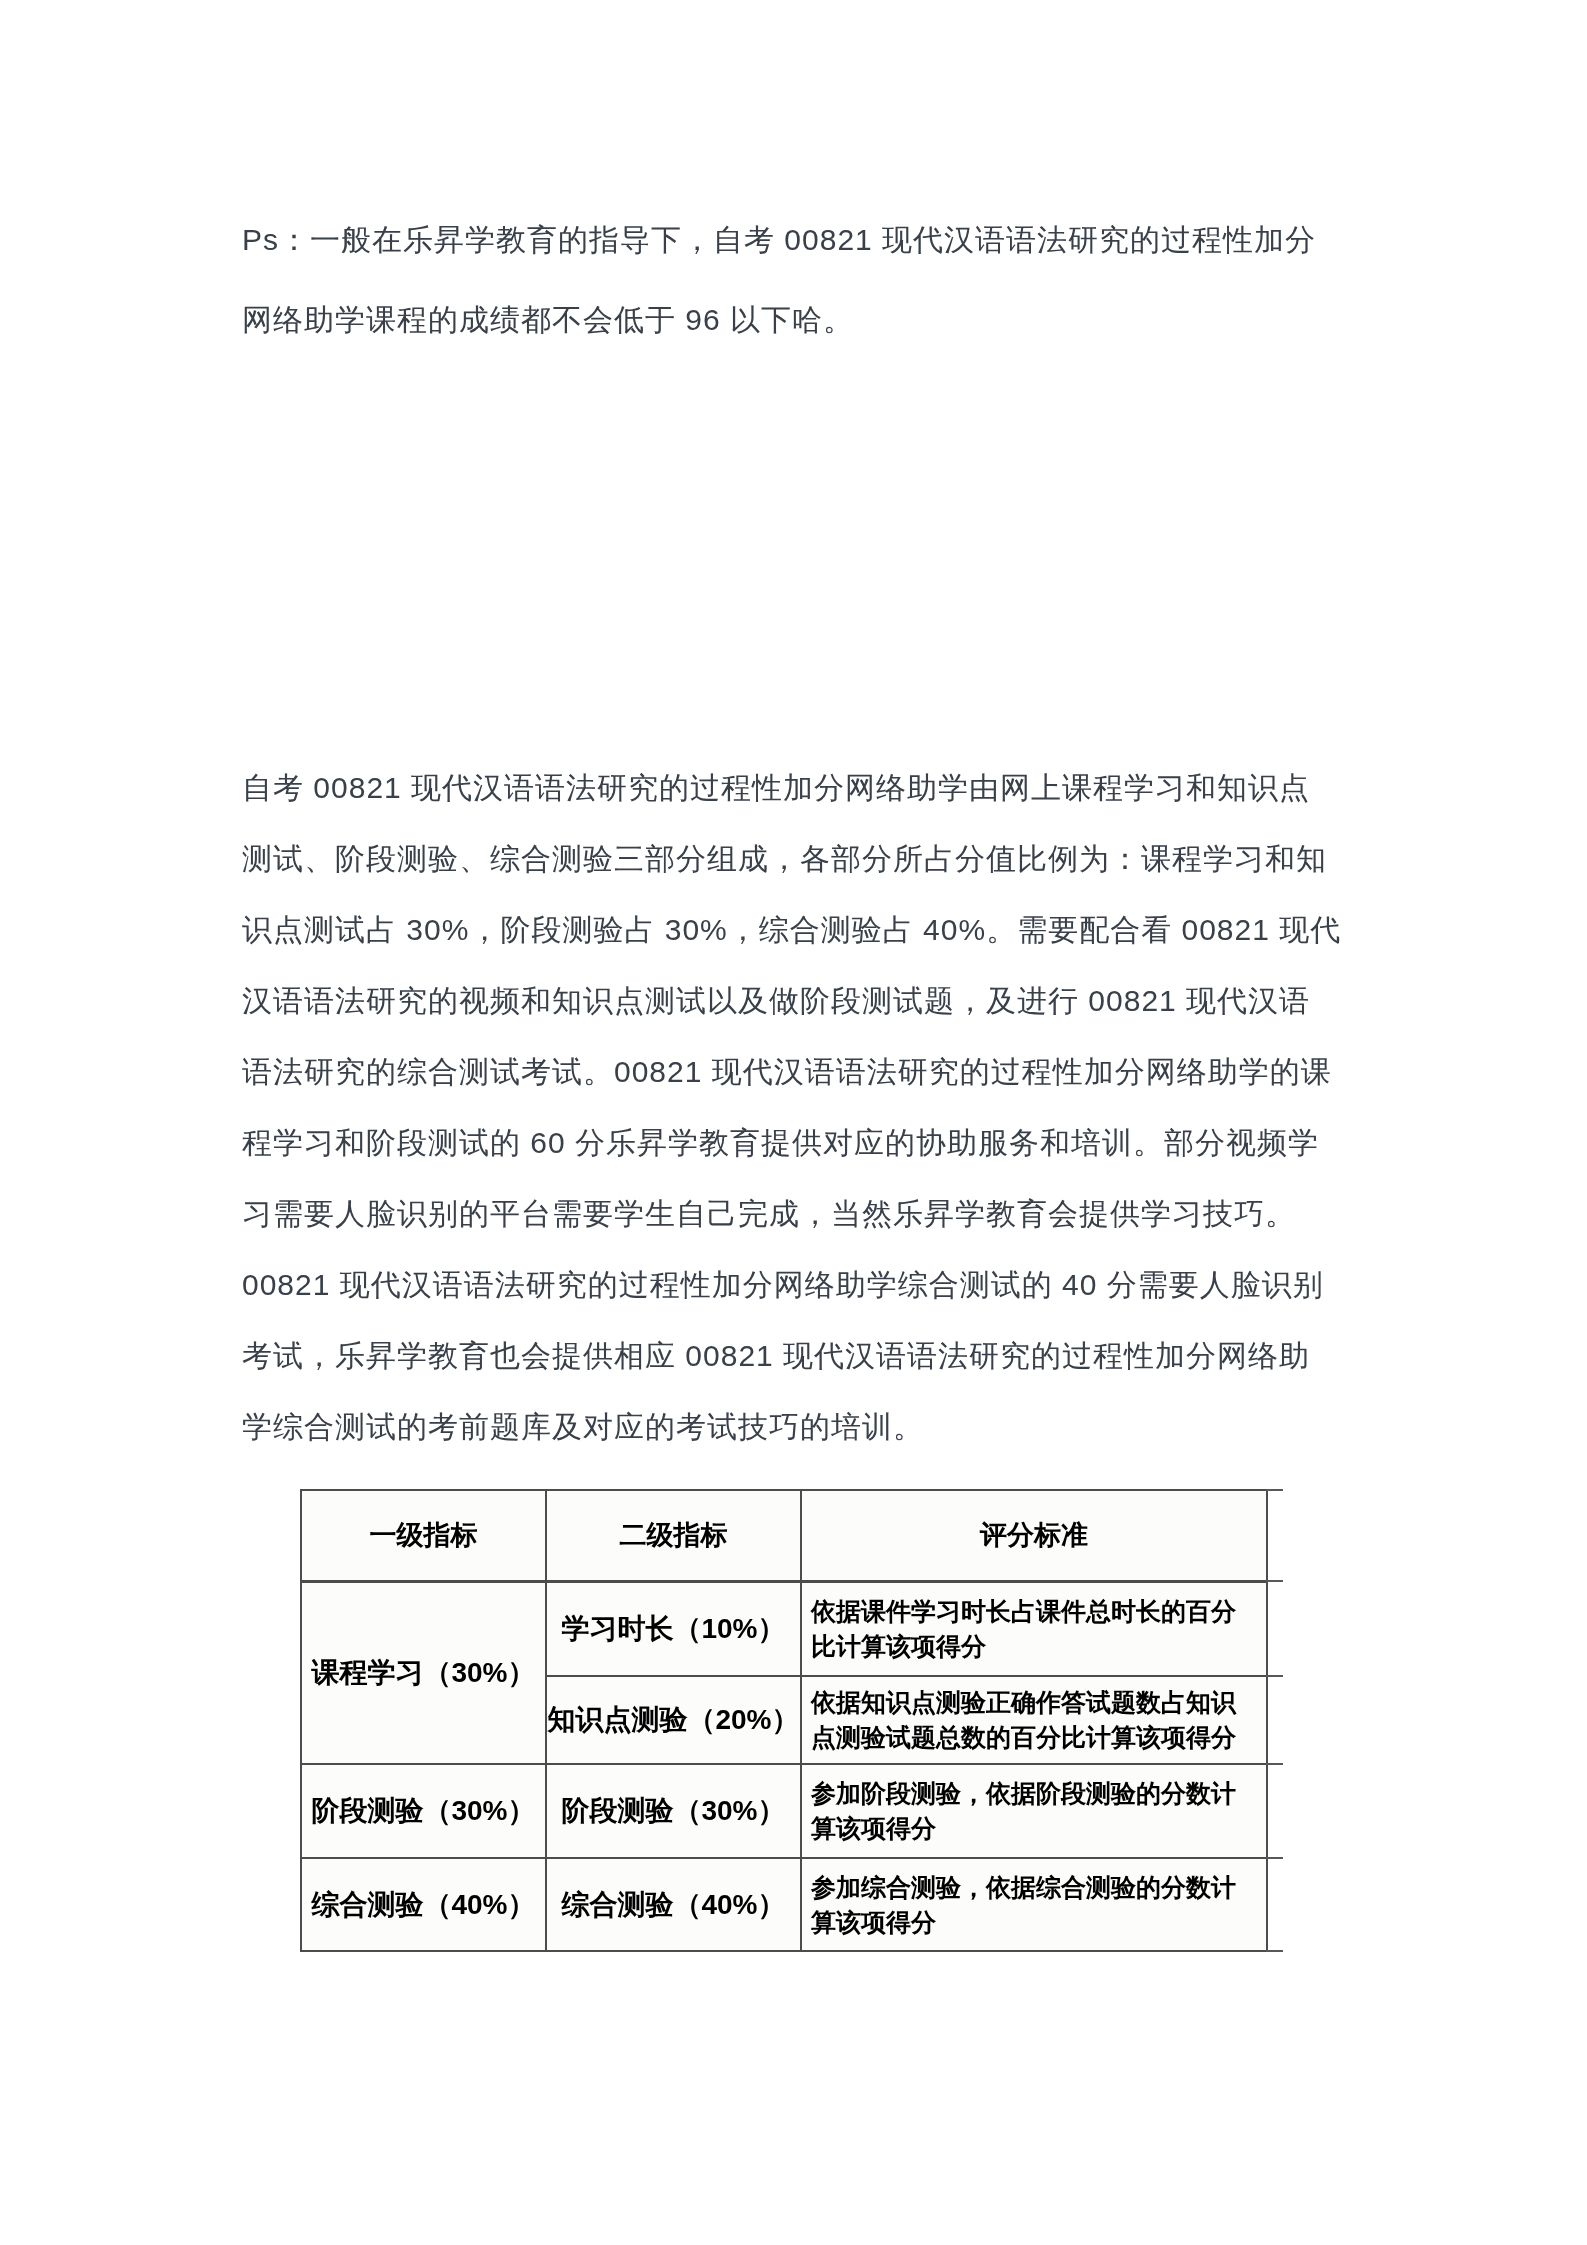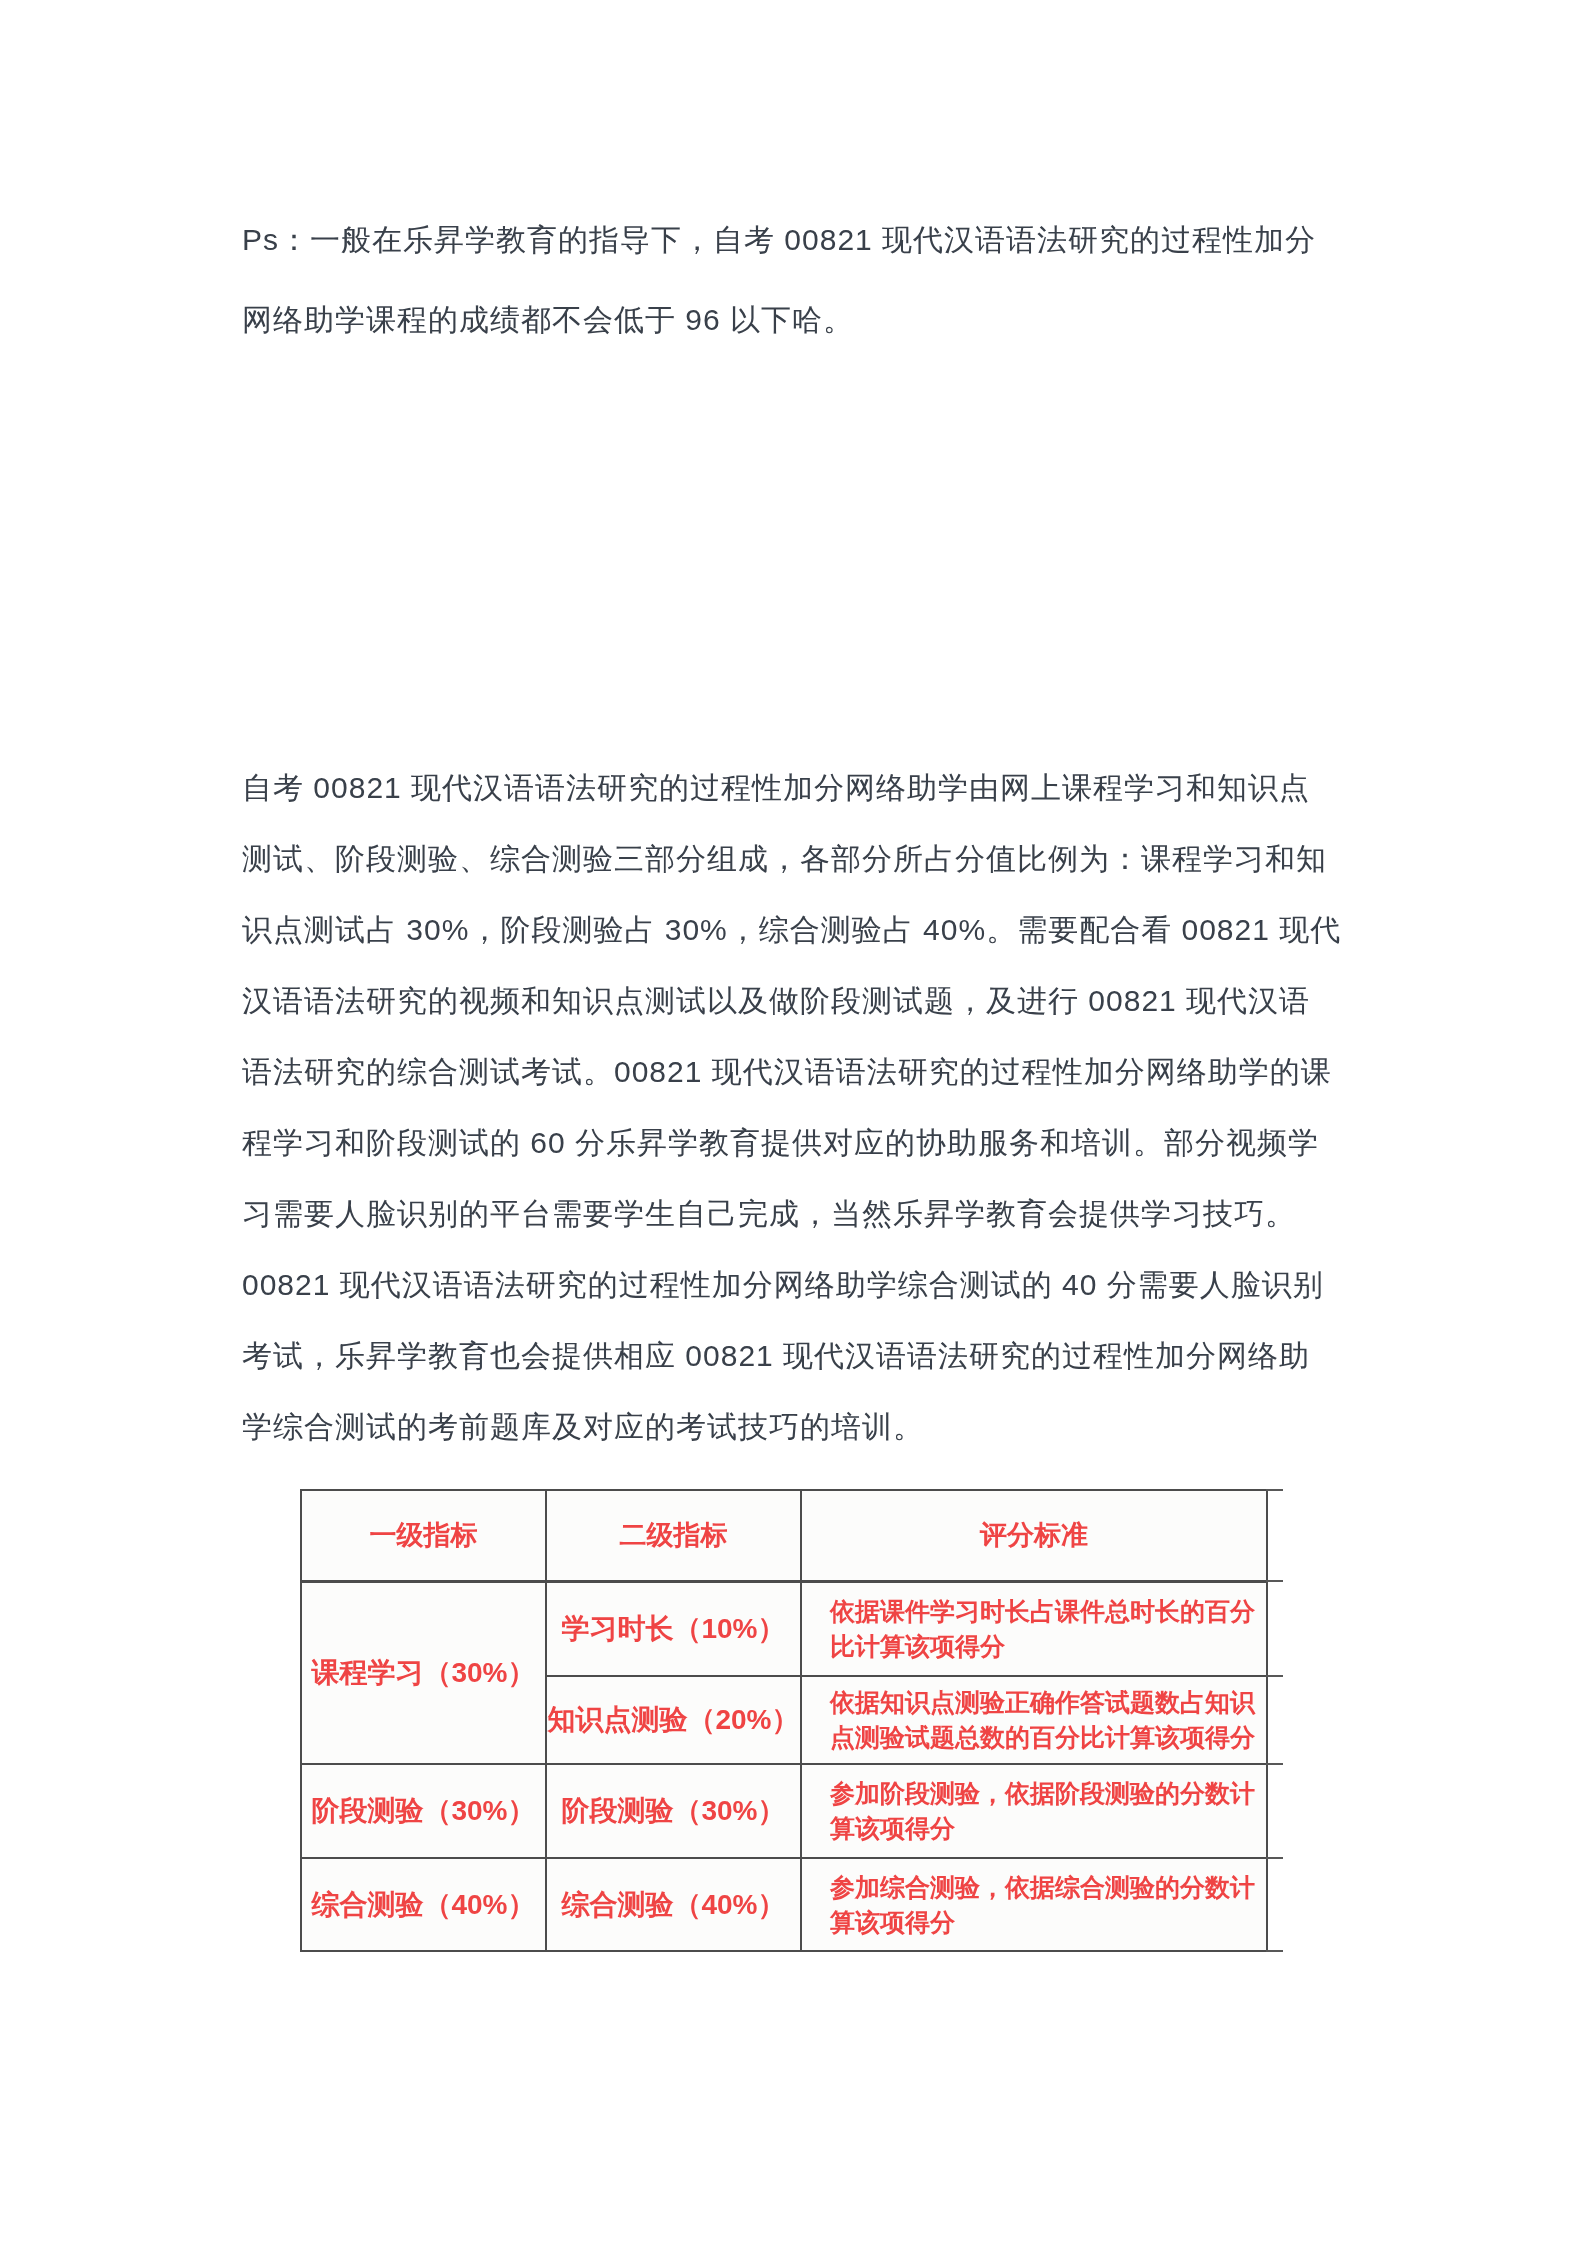--- a/index.html
+++ b/index.html
@@ -31,21 +31,21 @@
     left: 300px;
     top: 1489px;
     width: 968px;
     background: #fcfcfb;
   }
   table.score-table {
     width: 100%;
     border-collapse: collapse;
     table-layout: fixed;
     background: #fcfcfb;
-    color: #ef4444;
+    color: #000000;
     font-family: "Liberation Sans", sans-serif;
   }
   .score-table col.c1 { width: 245px; }
   .score-table col.c2 { width: 255px; }
   .score-table th, .score-table td {
     border: 2px solid #4c4c4c;
     font-weight: 600;
     padding: 0;
     vertical-align: middle;
   }
@@ -56,21 +56,21 @@
   .score-table tbody tr:nth-child(4) { height: 93px; }
   .score-table th {
     font-size: 27px;
     text-align: center;
     border-bottom-width: 3px;
   }
   .score-table td { font-size: 28px; }
   .score-table td.center { text-align: center; }
   .score-table td.crit {
     text-align: left;
-    padding: 8px 10px 8px 28px;
+    padding: 8px 10px 8px 9px;
     line-height: 35px;
     font-size: 25px;
   }
   .score-table table, .table-wrap { border-color: #4c4c4c; }
   
   .score-table tr > *:last-child { position: relative; }
   .score-table tr > *:last-child::after {
     content: ""; position: absolute; right: -17px; bottom: -2px;
     width: 17px; height: 2px; background: #585858;
   }

